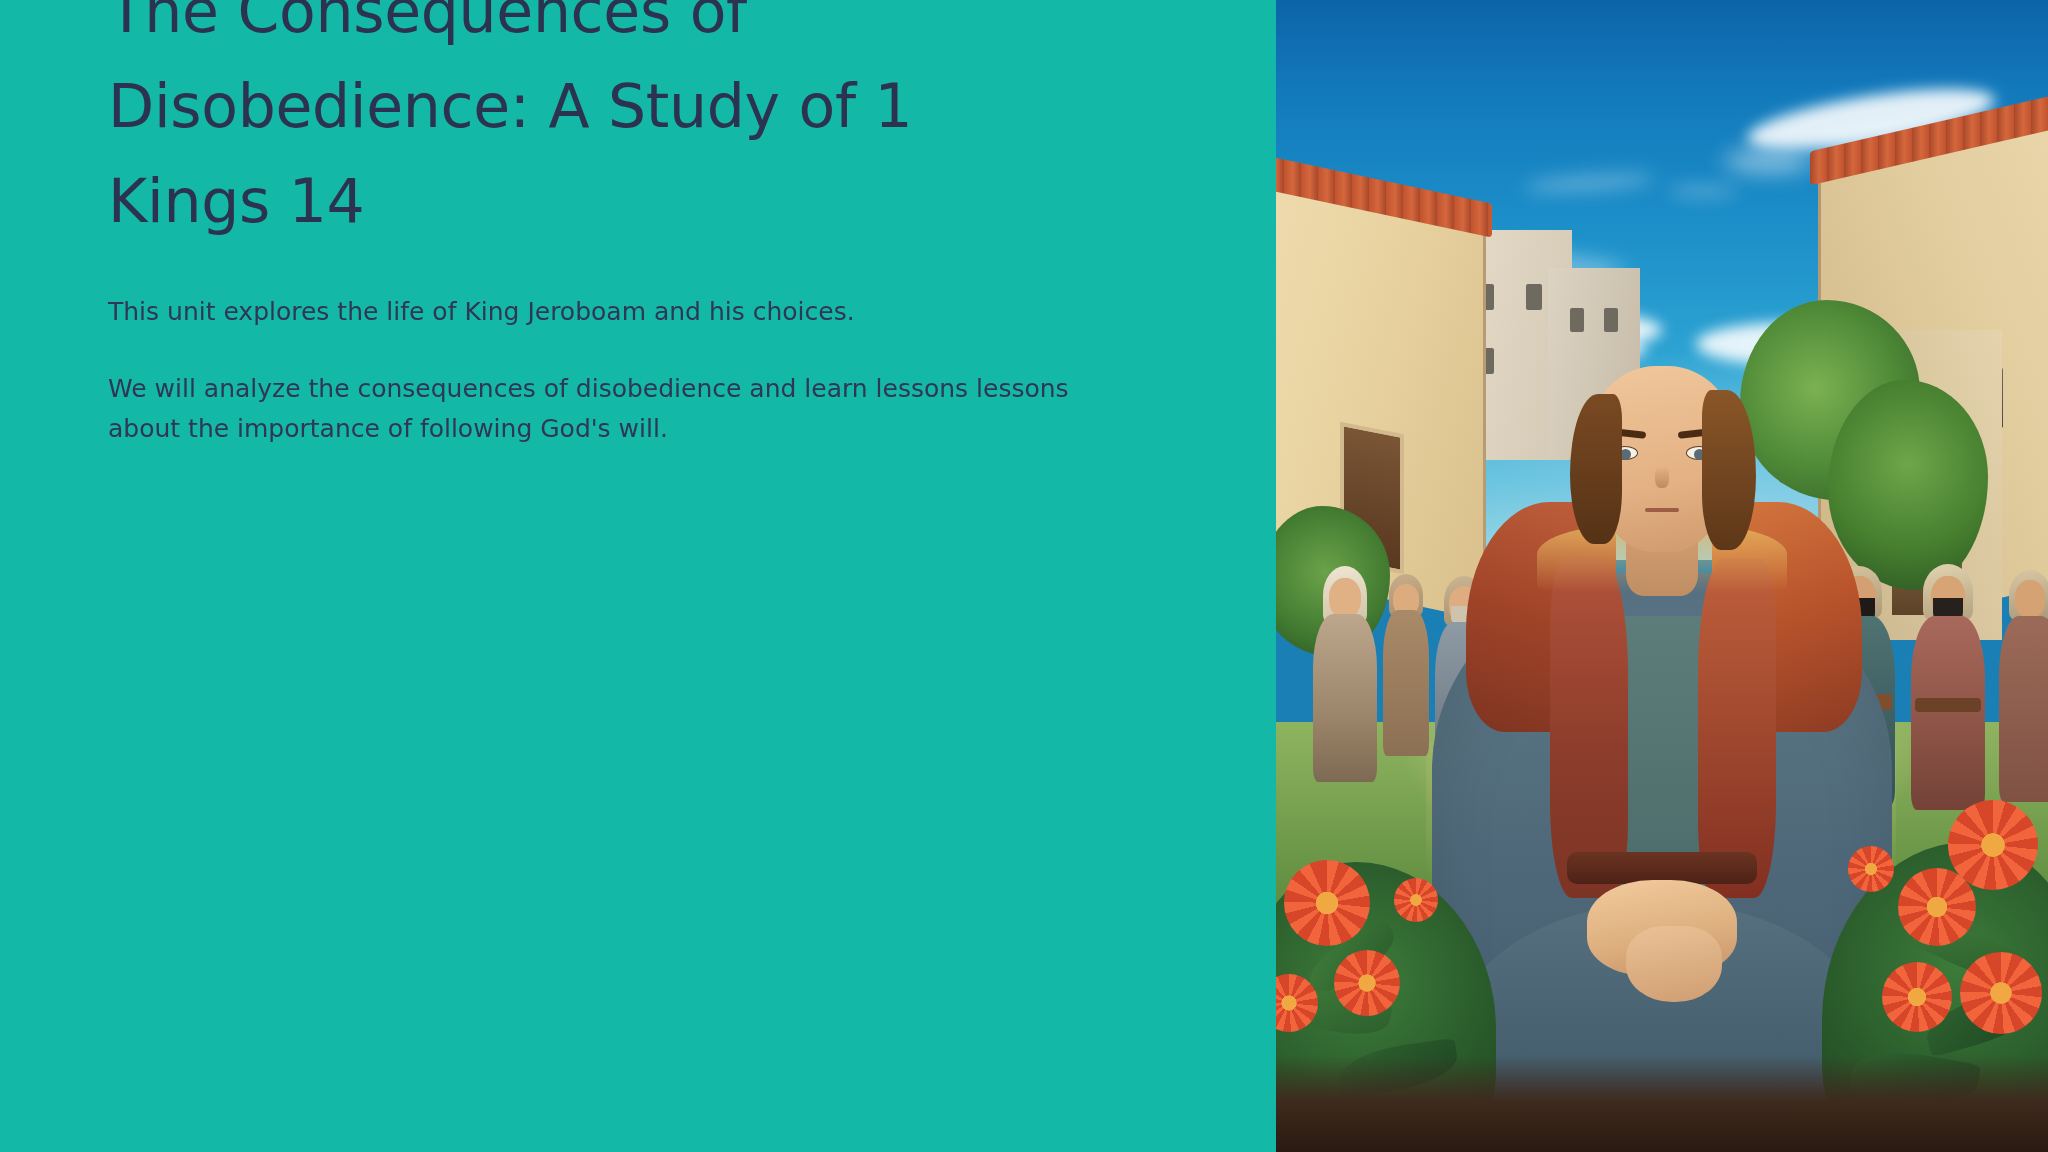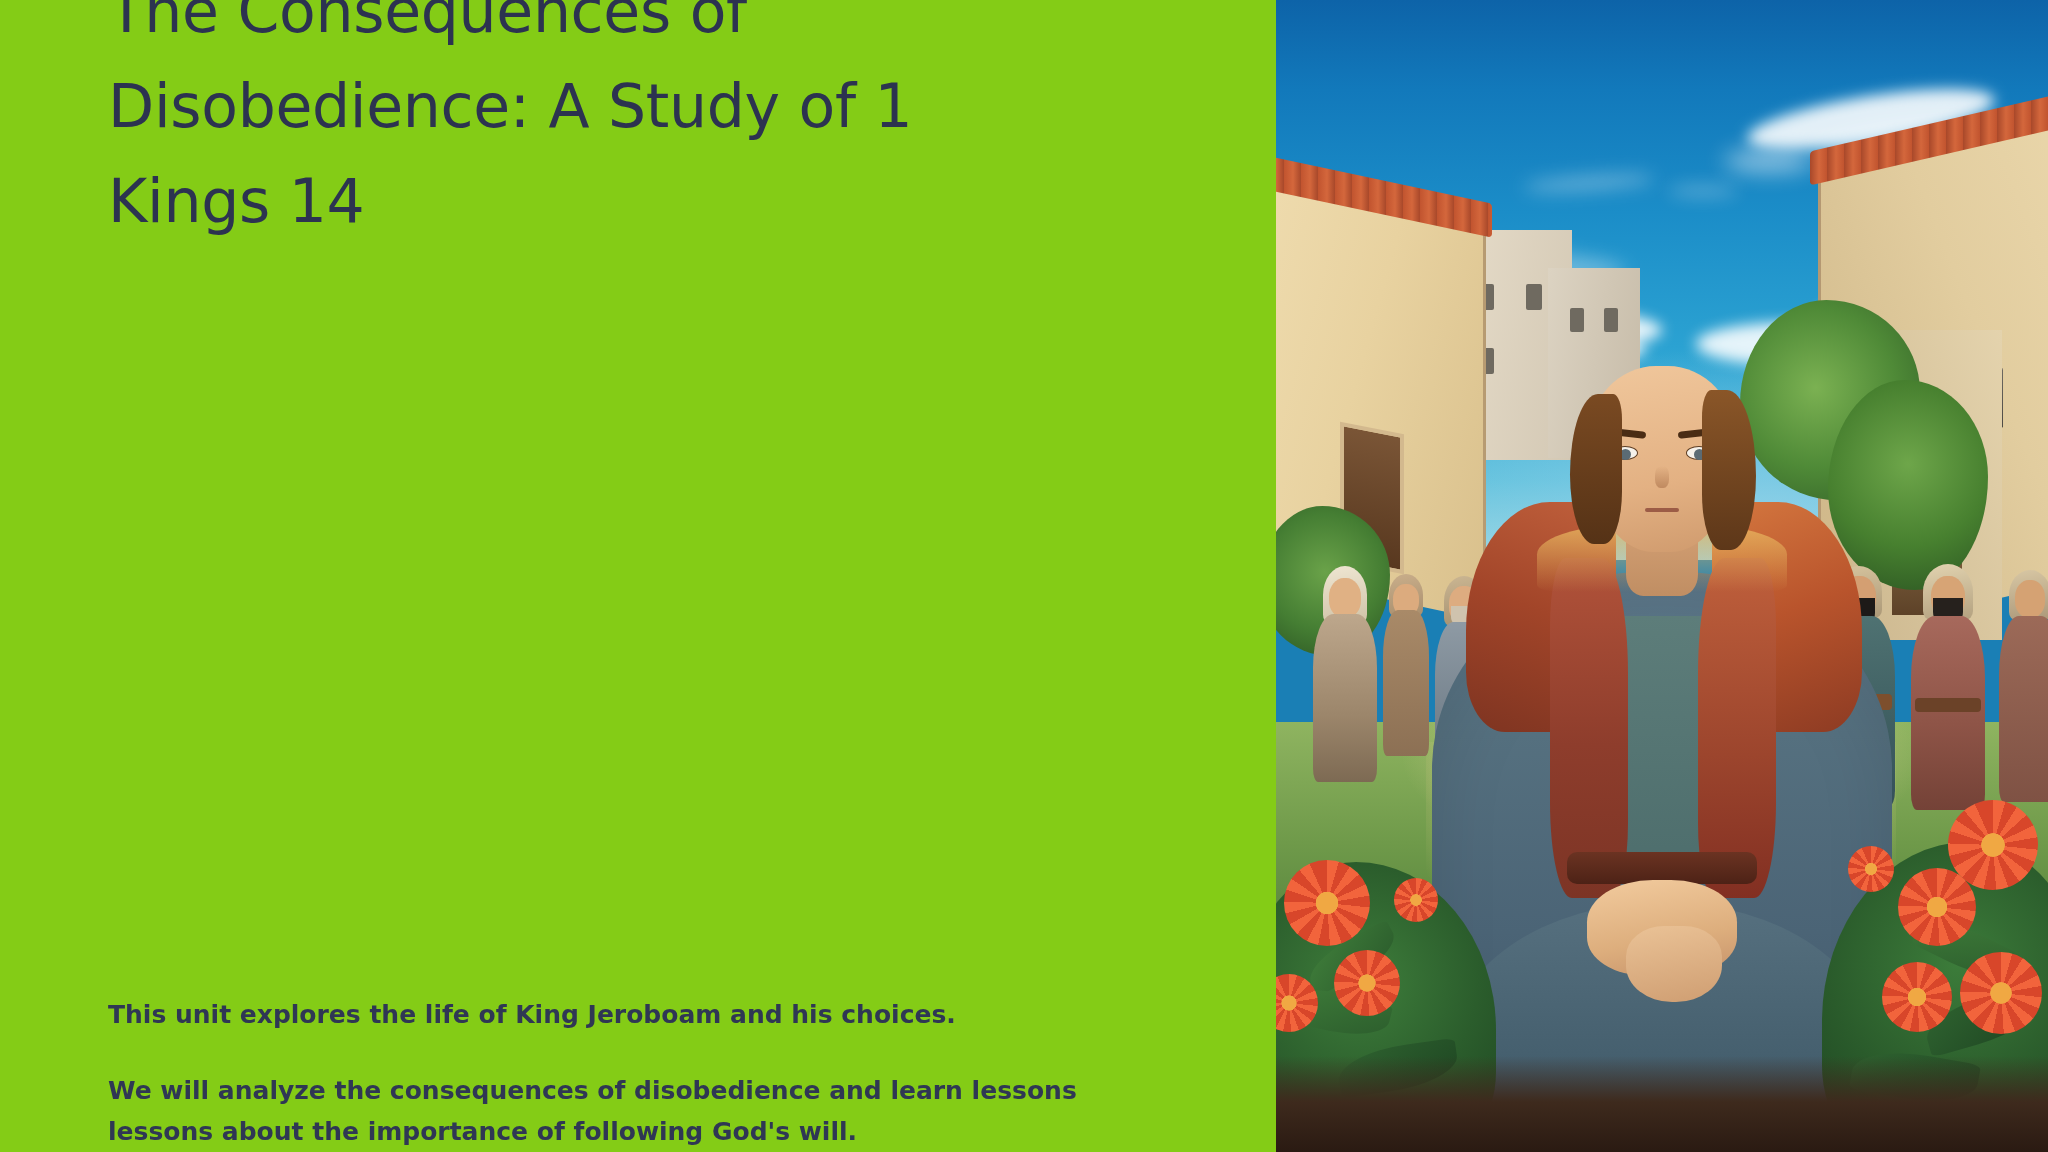--- a/index.html
+++ b/index.html
@@ -19,25 +19,25 @@
     height: 1152px;
     background: #ffffff;
     display: flex;
   }
 
   
   .text-panel {
     position: relative;
     width: 1276px;
     height: 1152px;
-    background: #84cc16;
+    background: #14b8a6;
     padding: 0 120px 0 108px;
     display: flex;
     flex-direction: column;
-    justify-content: space-between;
+    justify-content: flex-start;
   }
 
   .title-block { margin-top: -36px; }
 
   .slide-title {
     font-family: "DejaVu Sans", "Liberation Sans", sans-serif;
     font-size: 60px;
     font-weight: 400;
     line-height: 1.58;
     letter-spacing: -0.3px;
@@ -46,21 +46,21 @@
     margin-bottom: 44px;
   }
 
   .body-block {
     max-width: 1010px;
   }
 
   .body-paragraph {
     font-family: "DejaVu Sans", "Liberation Sans", sans-serif;
     font-size: 25px;
-    font-weight: 700;
+    font-weight: 400;
     line-height: 1.62;
     color: #2f3754;
     margin-bottom: 36px;
   }
   .body-paragraph:last-child { margin-bottom: 0; }
 
   
   .illustration-panel {
     position: relative;
     width: 772px;

